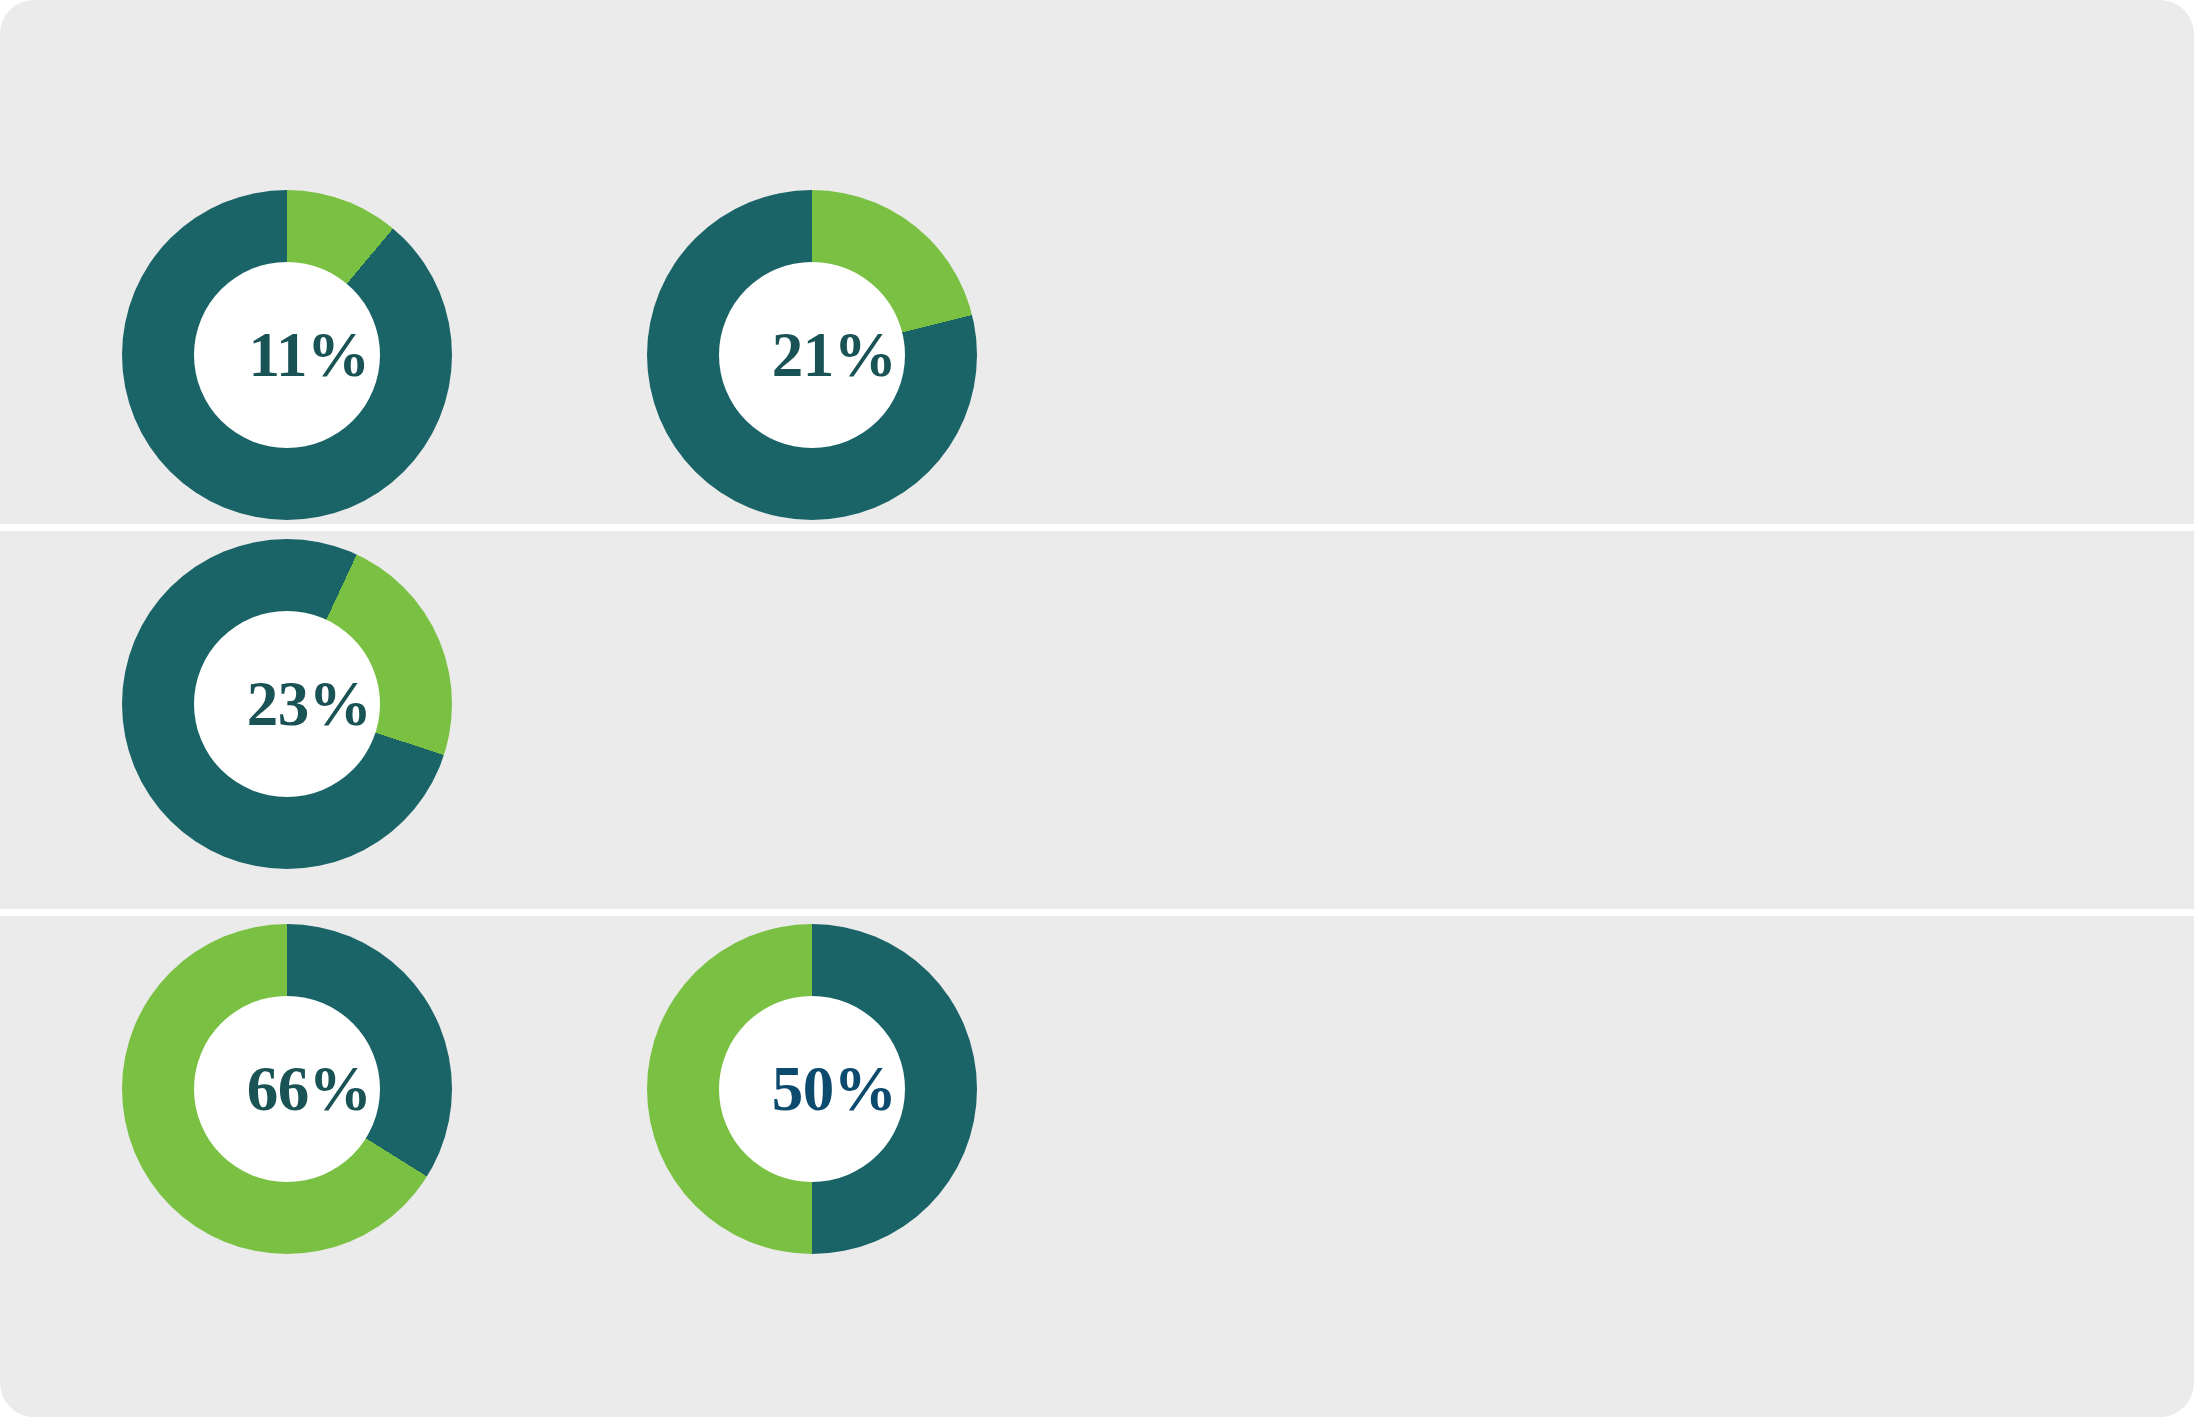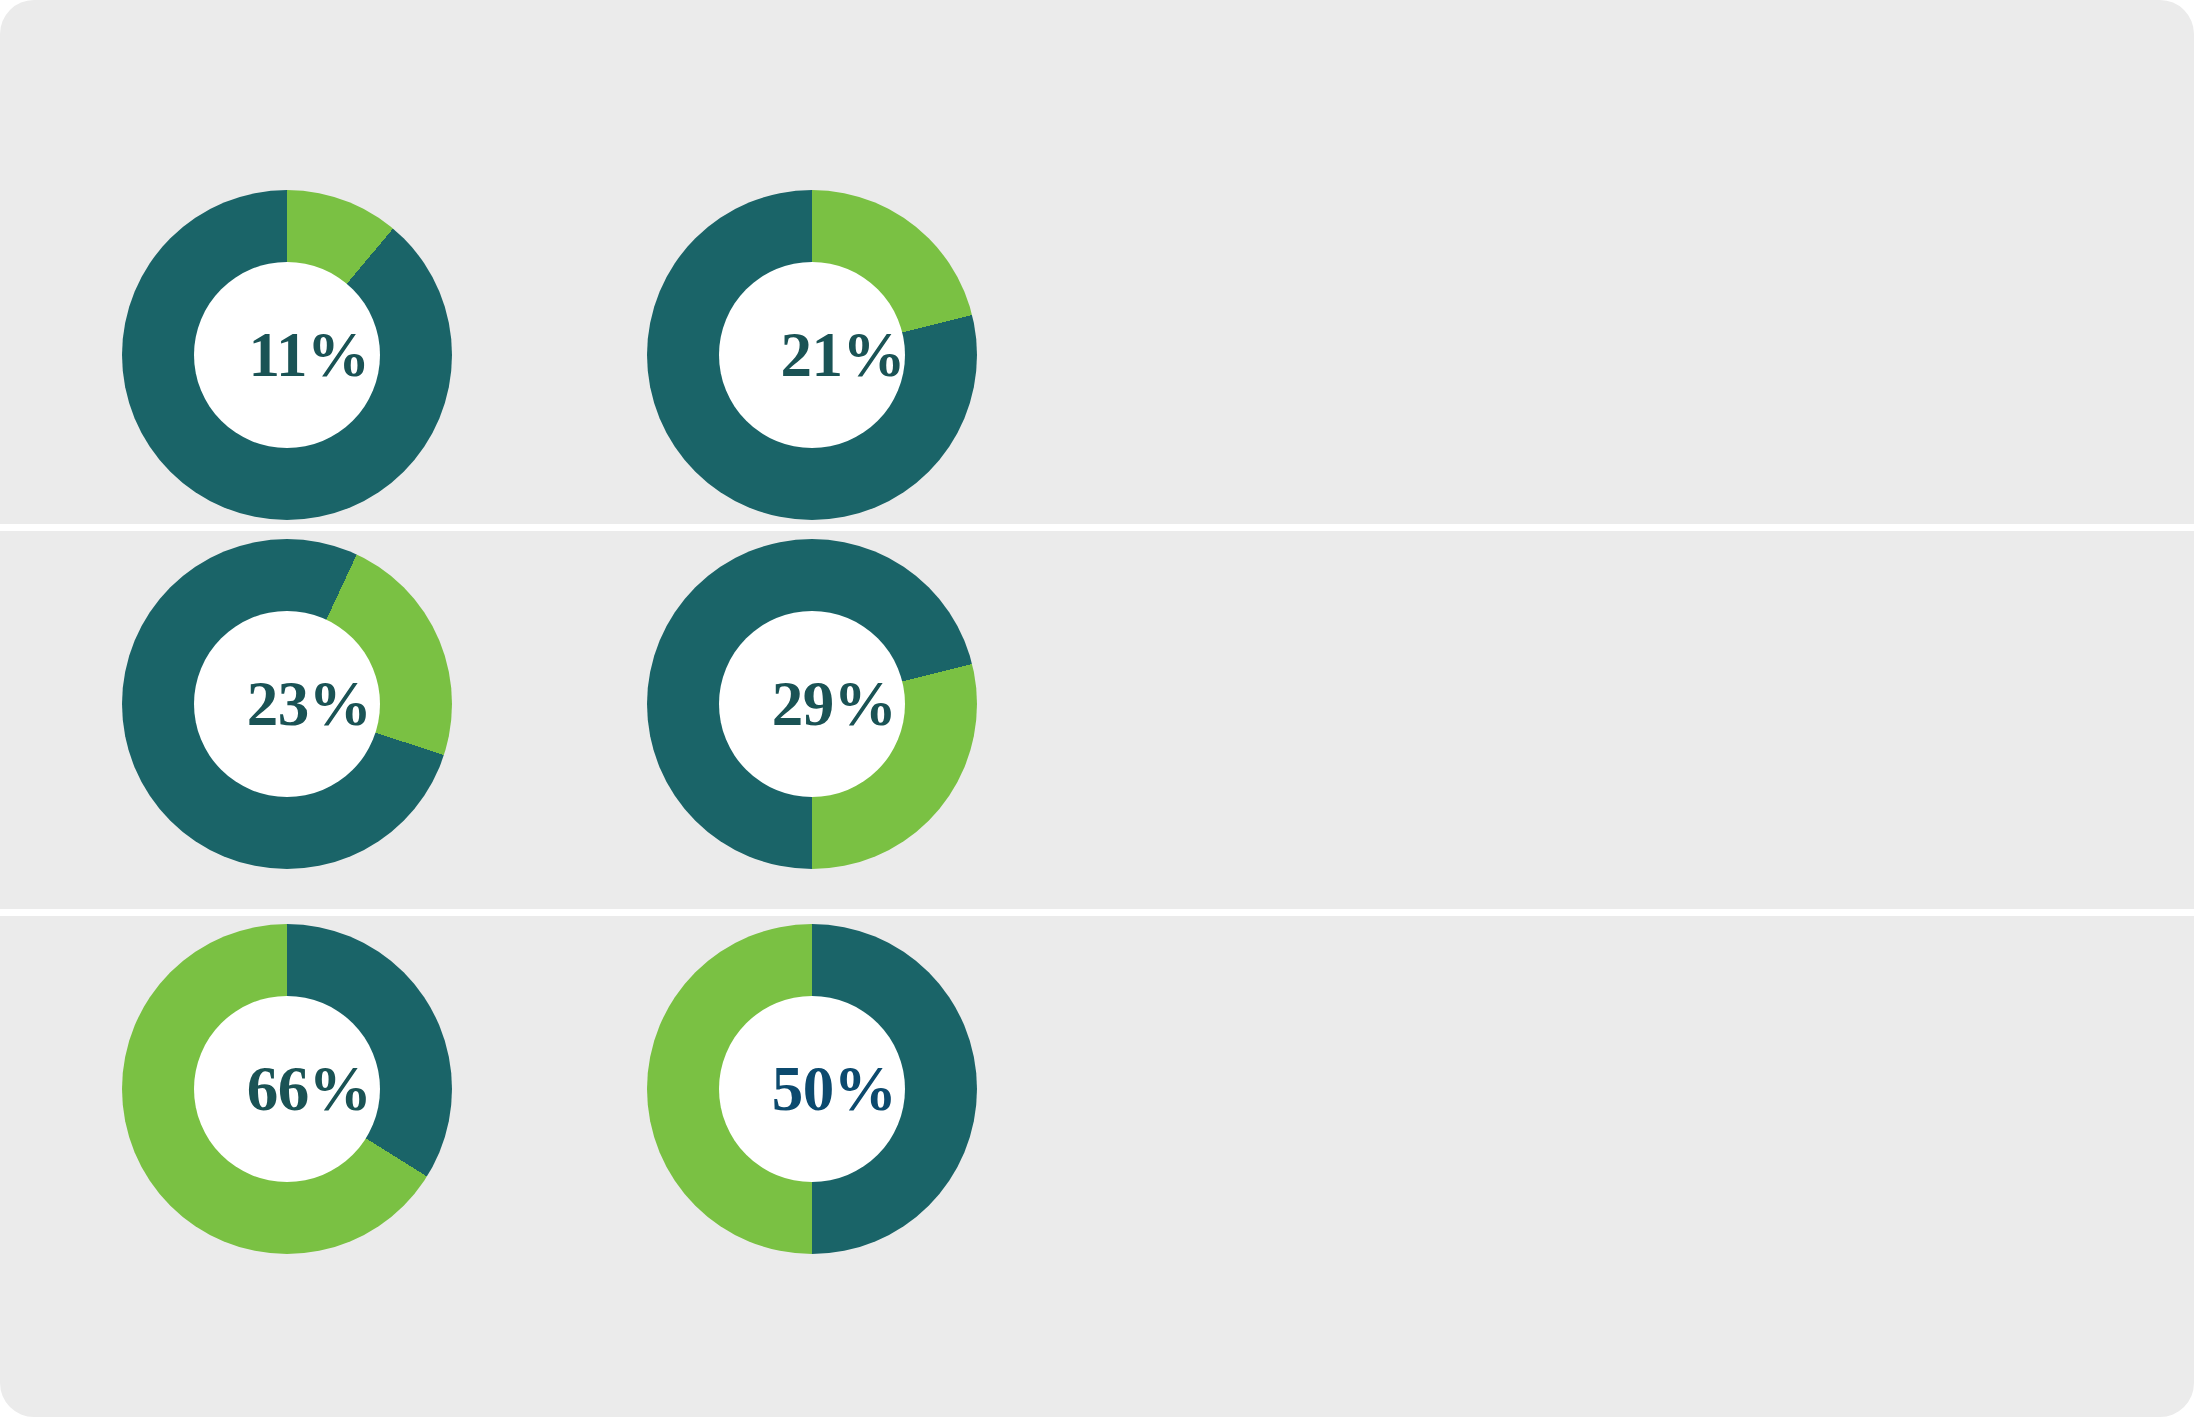--- a/index.html
+++ b/index.html
@@ -90,39 +90,32 @@
       <div class="row row-0" style="position: absolute; left: 0px; top: 0px; width: 100%; height: 537px;">
         <div class="cell" style="left: 122px; top: 190px;">
           <div class="donut" style="background: conic-gradient(rgb(26, 100, 104) 0deg, rgb(26, 100, 104) 0deg, rgb(122, 193, 67) 0deg, rgb(122, 193, 67) 40deg, rgb(26, 100, 104) 40deg, rgb(26, 100, 104) 360deg);">
             <div class="donut-hole" style="background: rgb(255, 255, 255);">
               <span class="donut-label" style="color: rgb(26, 83, 85);">11%</span>
             </div>
           </div>
         </div>
         <div class="cell" style="left: 647px; top: 190px;">
           <div class="donut" style="background: conic-gradient(rgb(26, 100, 104) 0deg, rgb(26, 100, 104) 0deg, rgb(122, 193, 67) 0deg, rgb(122, 193, 67) 76deg, rgb(26, 100, 104) 76deg, rgb(26, 100, 104) 360deg);">
-            <div class="donut-hole" style="background: rgb(255, 255, 255); justify-content: flex-end;">
+            <div class="donut-hole" style="background: rgb(255, 255, 255);">
               <span class="donut-label" style="color: rgb(26, 83, 85);">21%</span>
             </div>
           </div>
         </div>
       </div>
       <div class="row row-1" style="position: absolute; left: 0px; top: 524px; width: 100%; height: 372px;">
         <div class="row-divider" style="top: 0px; background: rgb(255, 255, 255);"></div>
         <div class="cell" style="left: 122px; top: 15px;">
           <div class="donut" style="background: conic-gradient(rgb(26, 100, 104) 0deg, rgb(26, 100, 104) 25deg, rgb(122, 193, 67) 25deg, rgb(122, 193, 67) 108deg, rgb(26, 100, 104) 108deg, rgb(26, 100, 104) 360deg);">
             <div class="donut-hole" style="background: rgb(255, 255, 255);">
               <span class="donut-label" style="color: rgb(26, 83, 85);">23%</span>
-            </div>
-          </div>
-        </div>
-        <div class="cell" style="left: 647px; top: 15px;">
-          <div class="donut" style="background: conic-gradient(rgb(26, 100, 104) 0deg, rgb(26, 100, 104) 76deg, rgb(122, 193, 67) 76deg, rgb(122, 193, 67) 180deg, rgb(26, 100, 104) 180deg, rgb(26, 100, 104) 360deg);">
-            <div class="donut-hole" style="background: rgb(255, 255, 255);">
-              <span class="donut-label" style="color: rgb(26, 83, 85);">29%</span>
             </div>
           </div>
         </div>
       </div>
       <div class="row row-2" style="position: absolute; left: 0px; top: 909px; width: 100%; height: 508px;">
         <div class="row-divider" style="top: 0px; background: rgb(255, 255, 255);"></div>
         <div class="cell" style="left: 122px; top: 15px;">
           <div class="donut" style="background: conic-gradient(rgb(26, 100, 104) 0deg, rgb(26, 100, 104) 122deg, rgb(122, 193, 67) 122deg, rgb(122, 193, 67) 360deg, rgb(26, 100, 104) 360deg, rgb(26, 100, 104) 360deg);">
             <div class="donut-hole" style="background: rgb(255, 255, 255);">
               <span class="donut-label" style="color: rgb(26, 83, 85);">66%</span>

